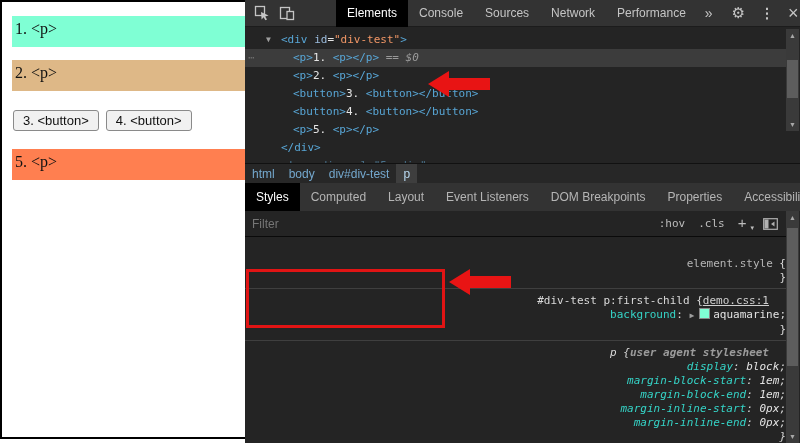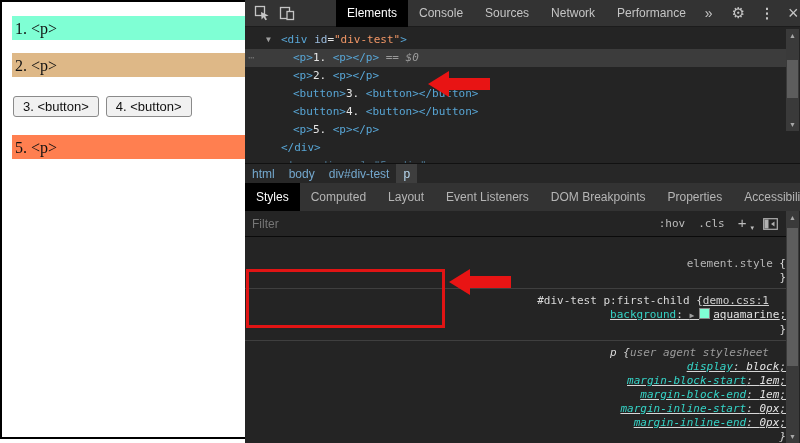--- a/index.html
+++ b/index.html
@@ -1,20 +1,20 @@
 <!DOCTYPE html>
 <html><head>
 <meta charset="utf-8">
 <style>
   html,body{margin:0;padding:0;}
   body{width:800px;height:443px;position:relative;overflow:hidden;background:#ffffff;font-family:"Liberation Sans",sans-serif;}
 
   
   .page-frame{position:absolute;left:0;top:0;width:245px;height:439px;background:#fff;border:2px solid #000;border-right:none;box-sizing:border-box;padding-top:14px;overflow:hidden;}
-  .band{margin:0 0 13px 10px;height:24px;line-height:25px;padding-left:3px;font-family:"Liberation Serif",serif;font-size:16px;color:#111;}
+  .band{margin:0 0 13px 10px;height:31px;line-height:25px;padding-left:3px;font-family:"Liberation Serif",serif;font-size:16px;color:#111;}
   .btn-row{margin:19px 0 18px 11px;display:flex;gap:7px;}
   .page-btn{font-family:"Liberation Sans",sans-serif;font-size:13px;color:#111;background:#f1f1f1;border:1px solid #8a8a8a;border-radius:3px;padding:2px 9px;height:21px;line-height:15px;text-align:center;}
 
   
   .devtools{position:absolute;left:245px;top:0;width:555px;height:443px;background:#242424;color:#c5c5c5;}
 
   
   .dt-toolbar{position:absolute;left:0;top:0;width:555px;height:27px;background:#333;display:flex;align-items:center;border-bottom:1px solid #1c1c1c;box-sizing:border-box;}
   .tb-icon{width:16px;height:16px;margin-left:9px;display:flex;align-items:center;justify-content:center;}
   .tb-sep{width:1px;height:16px;background:#5a5a5a;margin:0 6px 0 10px;}
@@ -60,31 +60,31 @@
   .filter-input::placeholder{color:#767676;}
   .chip{font-family:"DejaVu Sans Mono",monospace;font-size:11px;color:#bdbdbd;margin-right:13px;}
   .chip-plus{font-size:15px;color:#bdbdbd;margin-right:4px;position:relative;top:-1px;}
   .plus-caret{font-size:7px;color:#bdbdbd;margin-right:9px;position:relative;top:4px;}
   .panel-toggle{margin-right:8px;display:flex;align-items:center;}
 
   
   .dt-styles{position:absolute;left:0;top:252px;width:541px;height:206px;overflow:hidden;font-family:"DejaVu Sans Mono",monospace;font-size:11px;line-height:14px;color:#d8d8d8;text-align:right;}
   .css-section{padding:5px 0 3px 0;border-bottom:1px solid #3f3f3f;position:relative;}
   .css-section .line{padding-left:5px;white-space:nowrap;}
-  .css-section .line.prop{padding-left:32px;text-decoration:underline;}
+  .css-section .line.prop{padding-left:32px;}
   .selector{color:#d9d9d9;}
   .selector.dim{color:#b5b5b5;}
   .brace{color:#d9d9d9;}
   .pname{color:#35d4c7;}
   .pval{color:#e2e2e2;}
   .pexpand{color:#9e9e9e;font-size:8px;}
   .swatch{display:inline-block;width:9px;height:9px;background:#7fffd4;border:1px solid #888;vertical-align:-1px;margin-right:3px;}
   .rule-link{float:right;margin-right:17px;color:#cfcfcf;}
   .rule-link.u{text-decoration:underline;}
-  .css-section.ua .rule-link{color:#9b9b9b;font-style:italic;text-decoration:none;}
+  .css-section.ua .rule-link{color:#9b9b9b;font-style:italic;text-decoration:none;font-weight:bold;}
   .css-section.ua .selector,.css-section.ua .brace,.css-section.ua .line,.css-section.ua .pname,.css-section.ua .pval{font-style:italic;}
   .next-strip{height:14px;background:#2b2b2b;}
 
   
   .red-box{position:absolute;left:1px;top:269px;width:193px;height:53px;border:3px solid #e11414;z-index:5;}
   .r-arrow{position:absolute;width:62px;height:26px;z-index:6;}
   .r-arrow:before{content:"";position:absolute;left:0;top:0;border-top:13px solid transparent;border-bottom:13px solid transparent;border-right:21px solid #e81414;}
   .r-arrow:after{content:"";position:absolute;left:20px;top:7px;right:0;bottom:7px;background:#e81414;}
   .arrow-elements{left:183px;top:44px;}
   .arrow-styles{left:204px;top:269px;}

